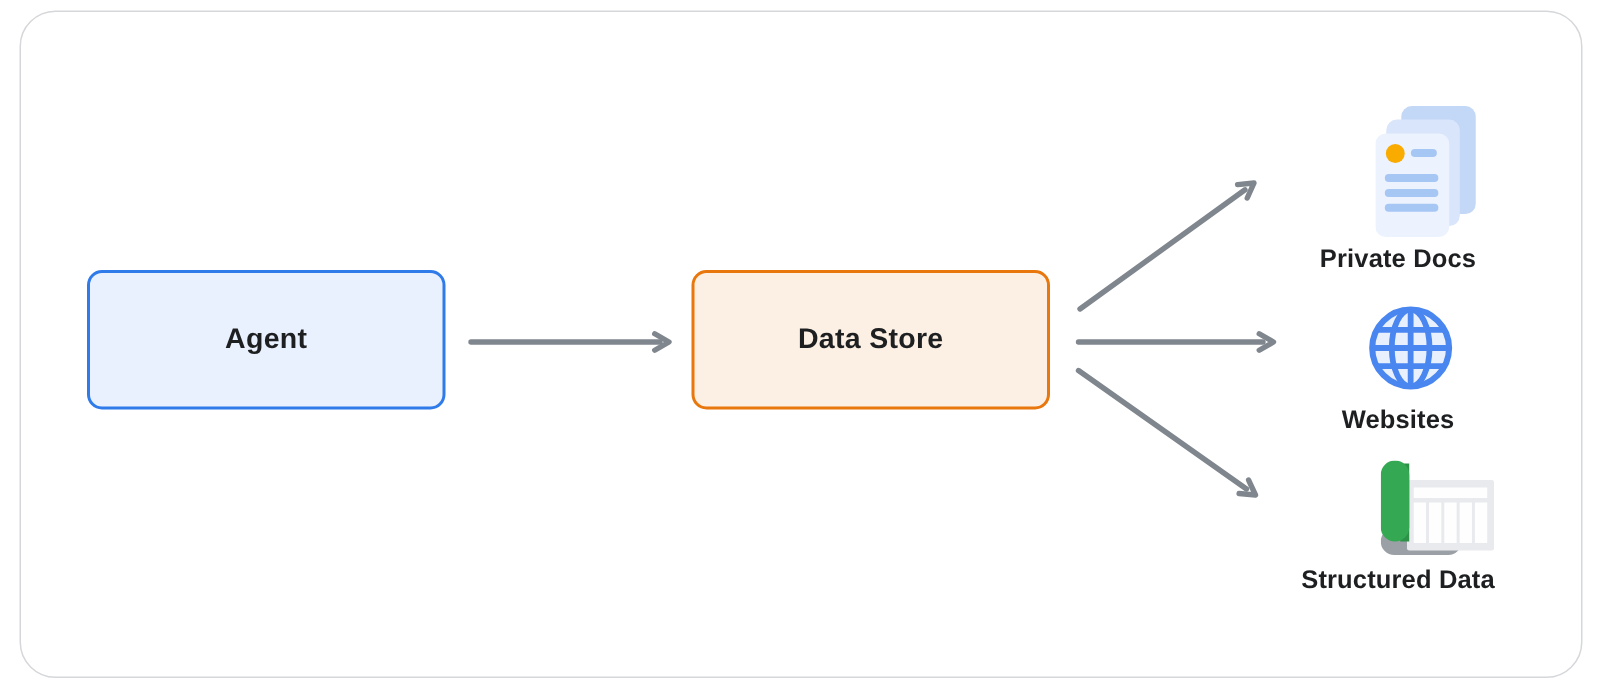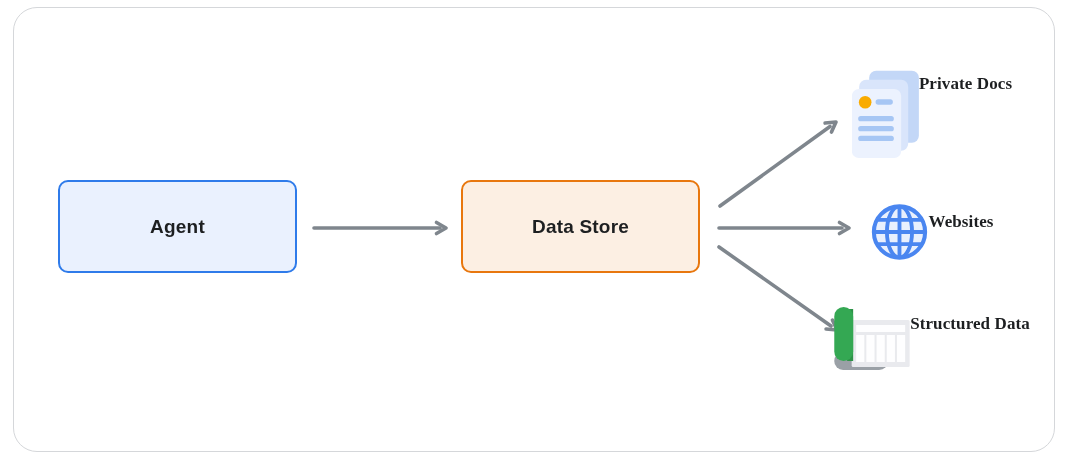--- a/index.html
+++ b/index.html
@@ -70,23 +70,22 @@
     stroke: var(--arrow, #7f868d);
     stroke-width: 3.6;
     stroke-linecap: round;
     stroke-linejoin: round;
   }
   .target {
     position: absolute;
     left: 932px;
     transform: translateX(-50%);
     display: flex;
-    flex-direction: row;
-    align-items: flex-start;
-    font-family: Liberation Serif, serif;
+    flex-direction: column;
+    align-items: flex-end;
   }
   .target-private-docs   { top: 69px;  }
   .target-websites       { top: 203px; }
   .target-structured     { top: 307px; }
   .target-label {
     font-size: 17px;
     font-weight: 600;
     letter-spacing: 0.1px;
     color: var(--label-text, #1d1f21);
     white-space: nowrap;

